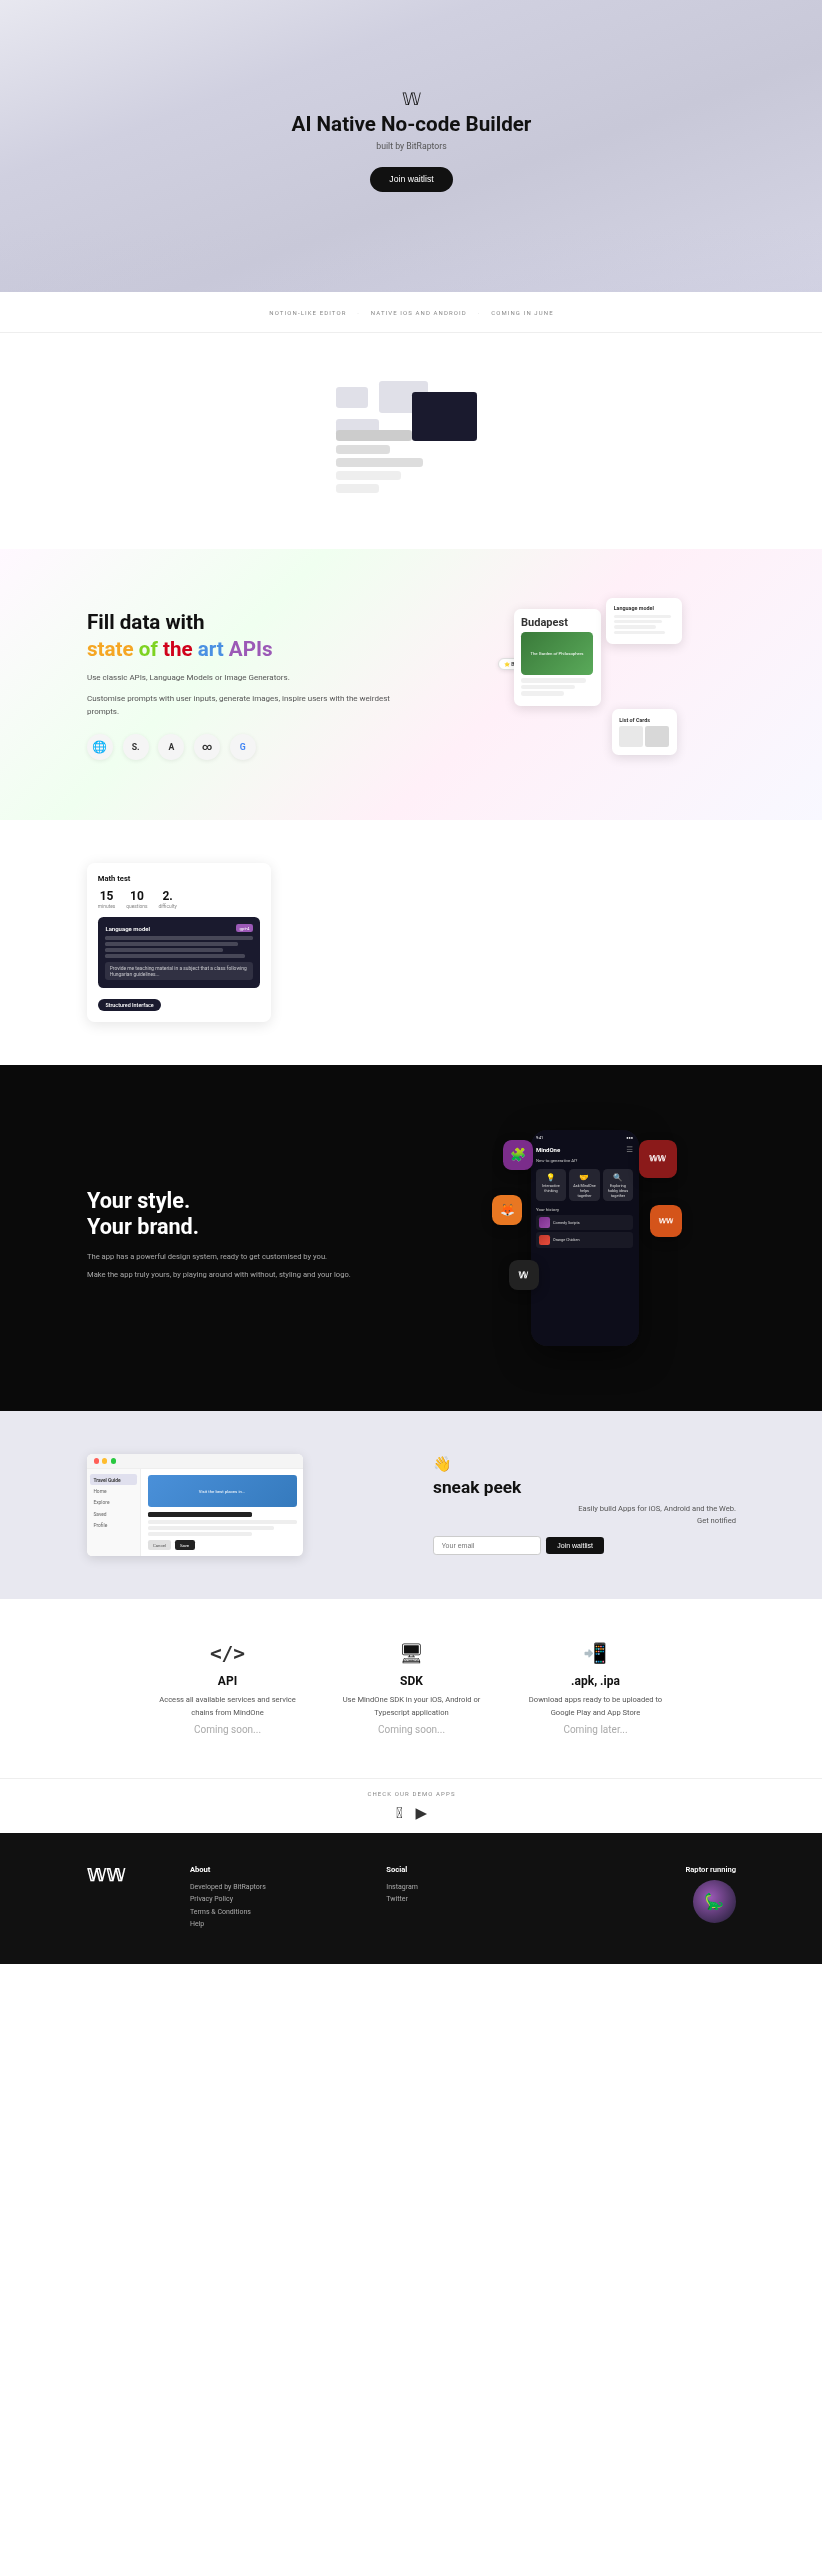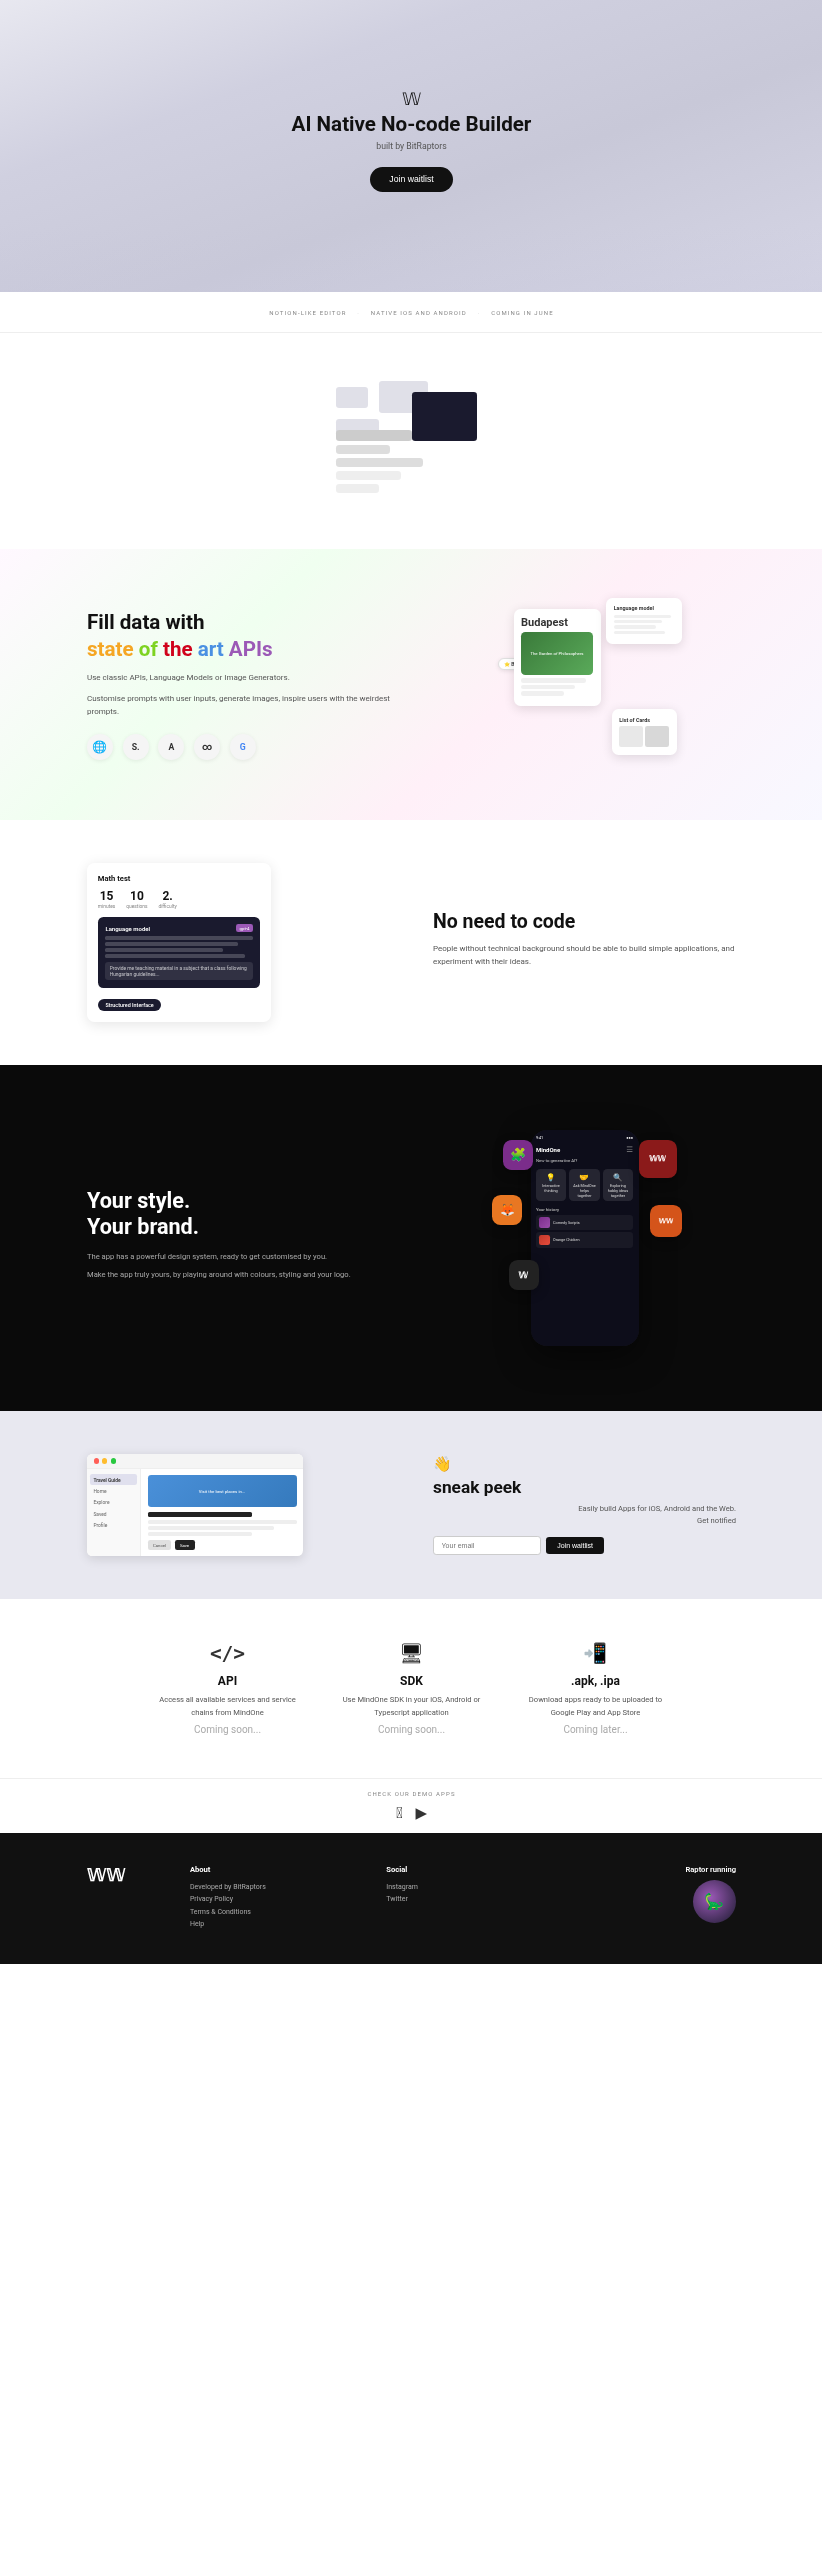--- a/index.html
+++ b/index.html
@@ -832,34 +832,30 @@
           <div class="line" style="width:80%"></div>
           <div class="line" style="width:95%"></div>
         </div>
         <div class="nocode-ai-input">
           <span>Provide me teaching material in a subject that a class following Hungarian guidelines...</span>
         </div>
       </div>
       <div class="nocode-bottom-badge">Structured Interface</div>
     </div>
   </div>
-  <div class="nocode-text">
-    <h2 class="section-h2">No need to code</h2>
-    <p class="section-p">People without technical background should be able to build simple applications, and experiment with their ideas.</p>
-  </div>
 </div>
 
 <div class="brand-section">
   <div class="brand-text">
     <h2 class="brand-h2">
       <span>Your style.</span><br>
       <span>Your brand.</span>
     </h2>
     <p class="brand-p">The app has a powerful design system, ready to get customised by you.</p>
-    <p class="brand-p">Make the app truly yours, by playing around with colours, styling and your logo.</p>
+    <p class="brand-p">Make the app truly yours, by playing around with without, styling and your logo.</p>
   </div>
   <div class="brand-visual">
     <div class="phone-mockup-container">
 
       <div class="float-icon purple">🧩</div>
       <div class="float-icon orange" style="font-size:12px;">🦊</div>
       <div class="float-icon dark-logo" style="background:#222; color:#fff; font-weight:800; font-size:8.7px; letter-spacing:0.5px;">𝕎</div>
       <div class="float-icon red-logo" style="background:#8B1A1A; color:#fff; font-weight:800; font-size:7.6px;">𝕎𝕎</div>
       <div class="float-icon orange-logo" style="background:#d4541a; color:#fff; font-weight:800; font-size:6.5px;">𝕎𝕎</div>
 

